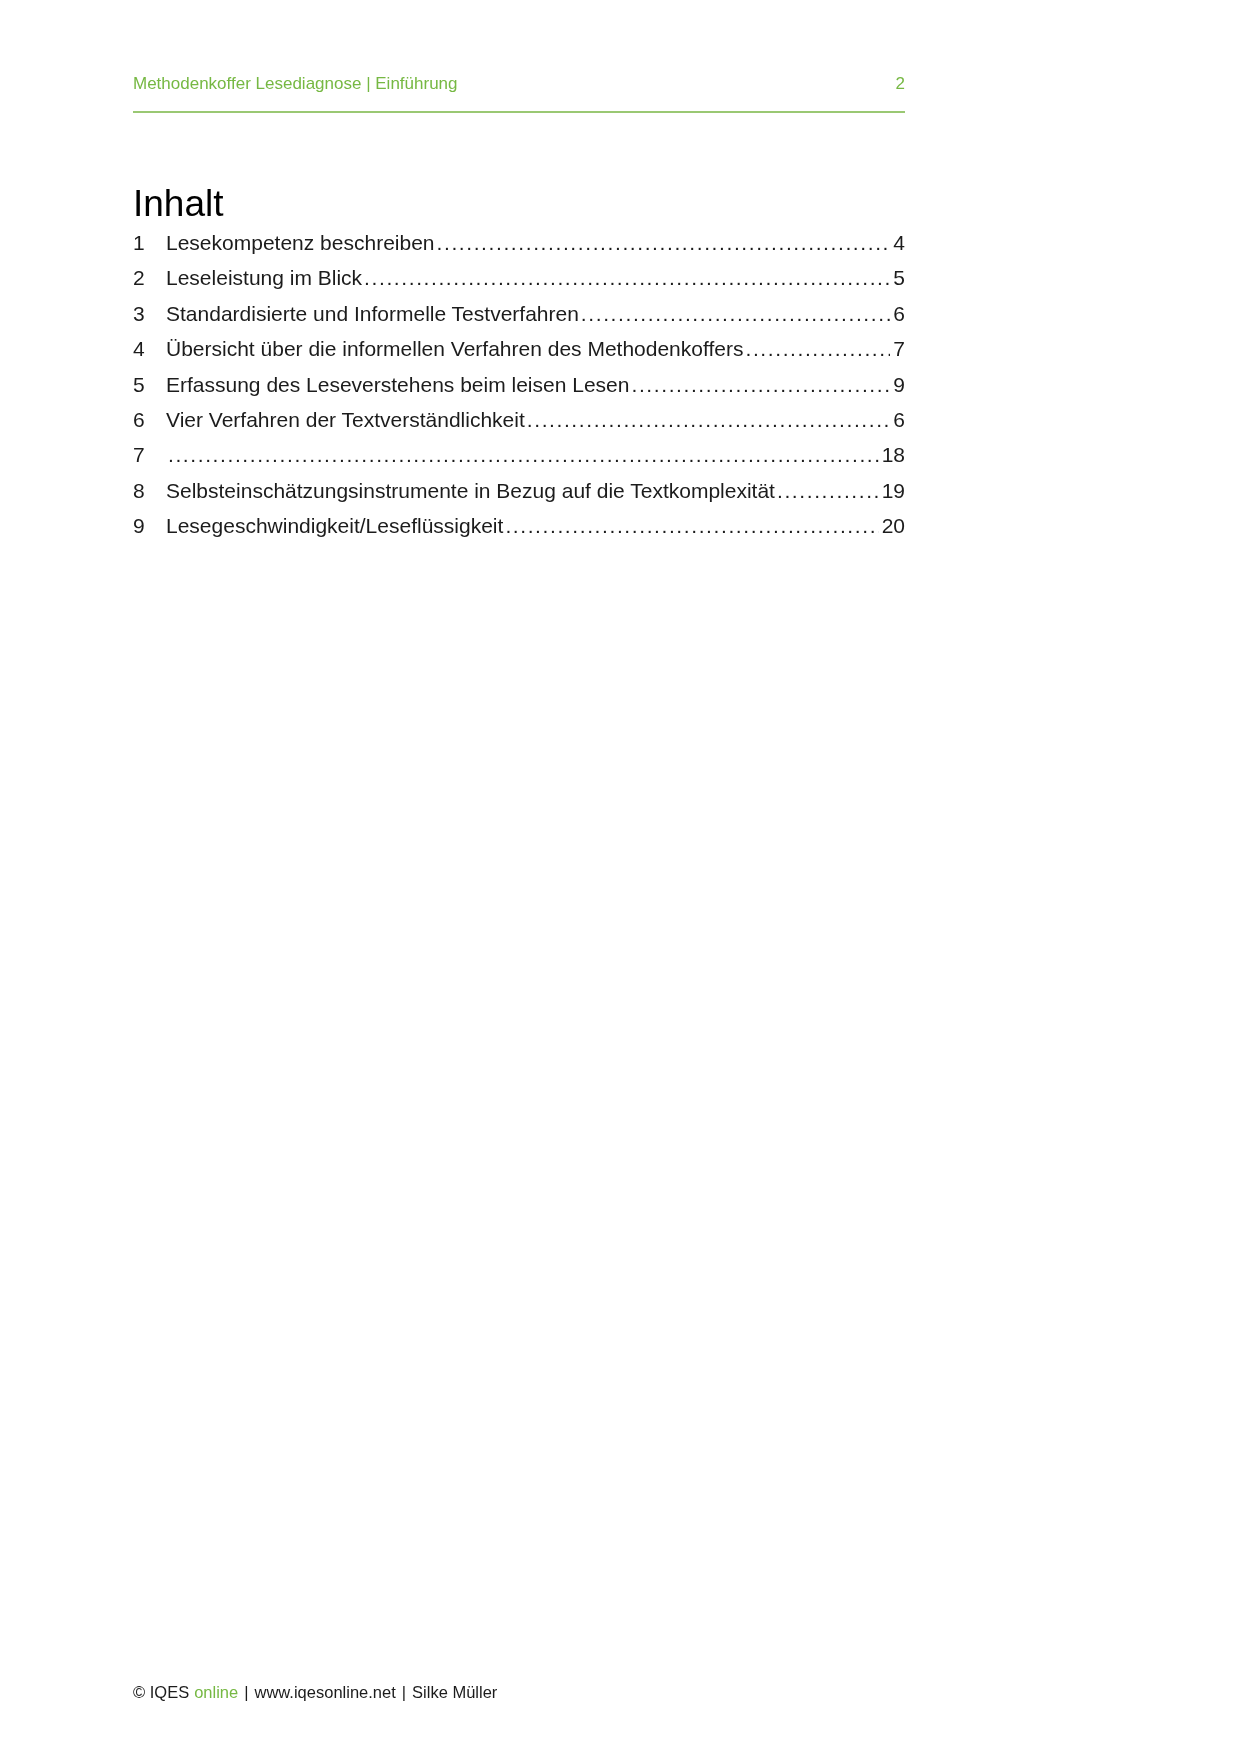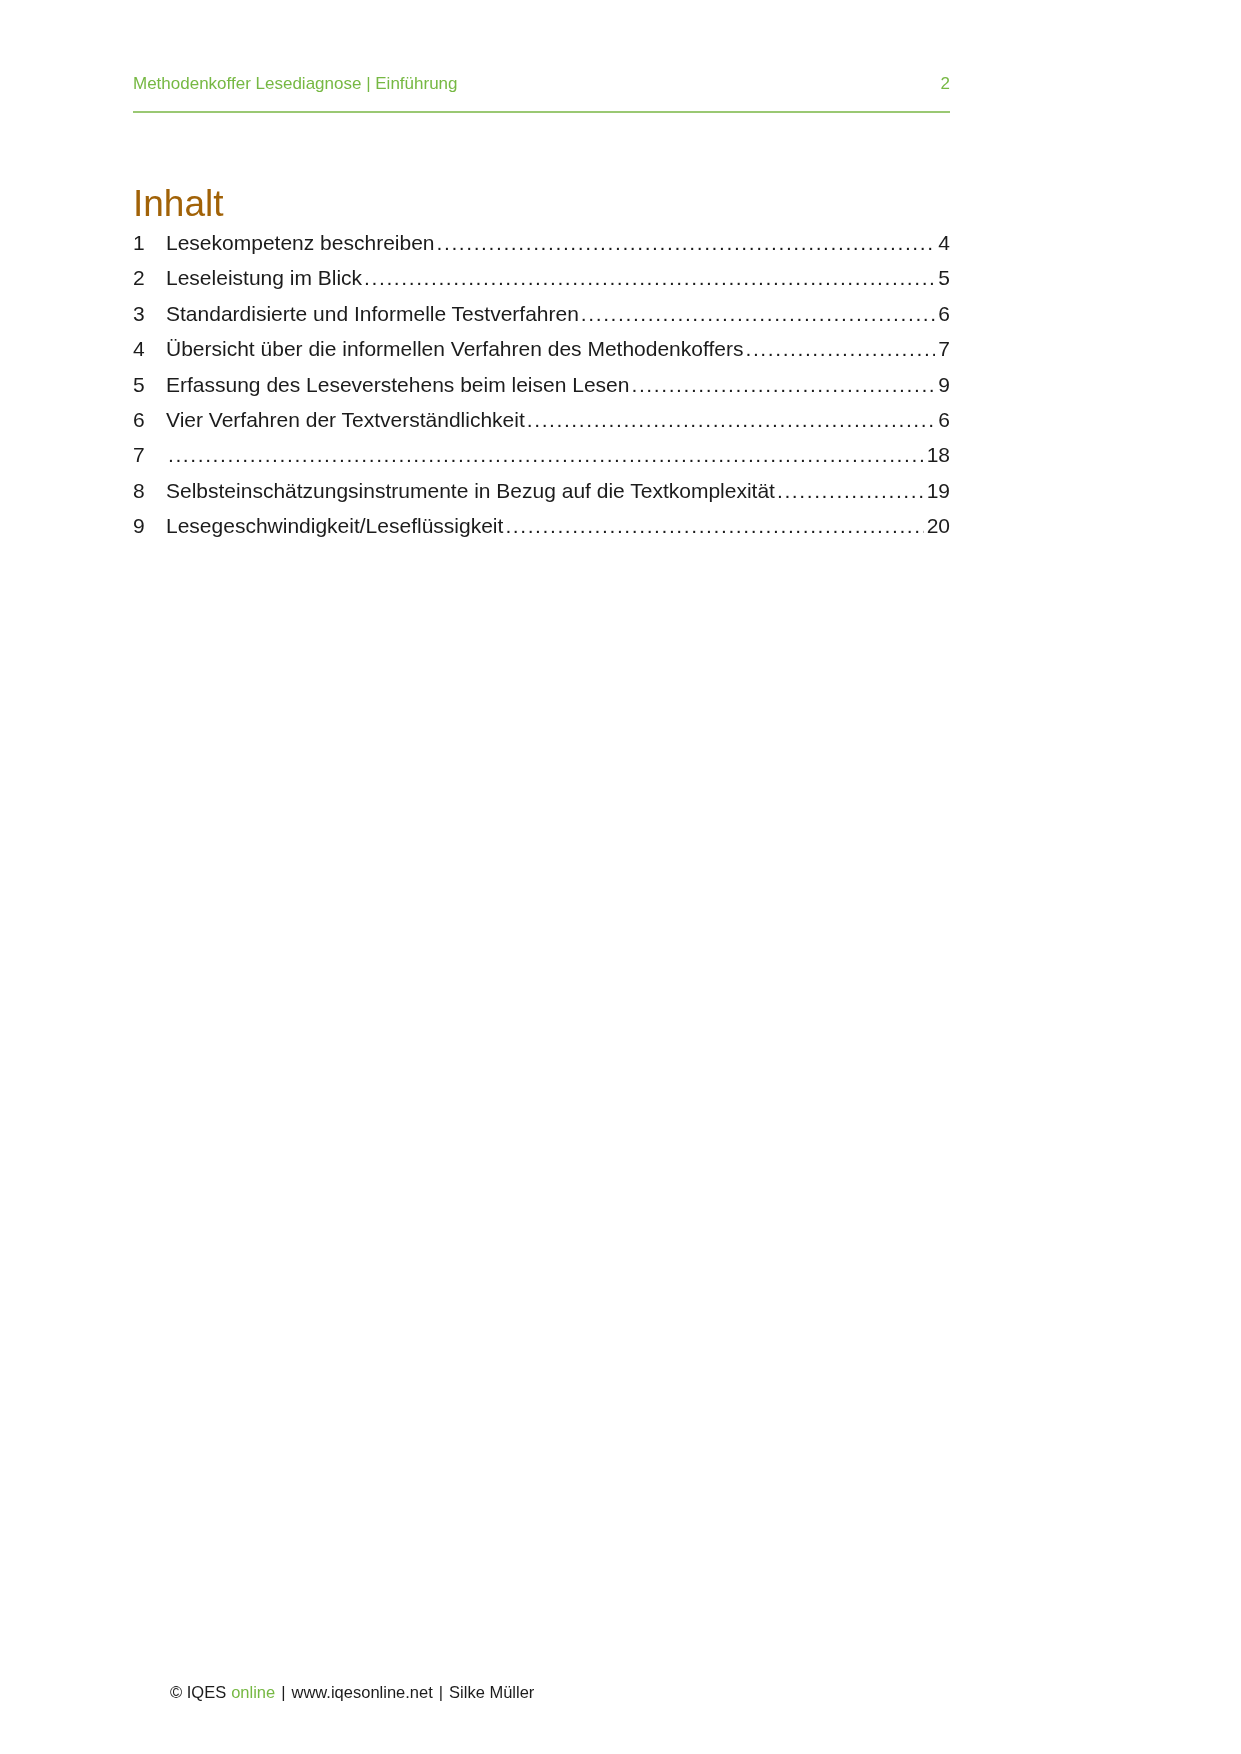--- a/index.html
+++ b/index.html
@@ -10,21 +10,20 @@
   body {
     font-family: "Liberation Sans", sans-serif;
     color: #1c1c1c;
   }
   .page {
     position: relative;
     width: 1023px;
     height: 1754px;
     background: #ffffff;
     overflow: hidden;
-    padding-left: 45px;
   }
 
   
   .page-header {
     position: absolute;
     left: 133px;
     right: 118px;
     top: 74px;
   }
   .page-header .header-row {
@@ -46,21 +45,21 @@
     position: absolute;
     left: 133px;
     right: 118px;
     top: 183px;
   }
   .toc-heading {
     font-size: 37px;
     font-weight: 400;
     line-height: 42px;
     margin: 0;
-    color: #a16207;
+    color: #000000;
   }
   .toc {
     margin-top: 6px;
   }
   .toc-row {
     display: flex;
     align-items: baseline;
     height: 35.4px;
     font-size: 21px;
     white-space: nowrap;
@@ -90,21 +89,20 @@
 
   
   .page-footer {
     position: absolute;
     left: 133px;
     top: 1682px;
     font-size: 16.5px;
     line-height: 20px;
     color: #1c1c1c;
     white-space: nowrap;
-    margin-left: 37px;
   }
   .page-footer .brand-green {
     color: #76b843;
   }
   .page-footer .sep {
     margin: 0 6px;
   }
   .page-footer .sp {
     margin-left: 5px;
   }

